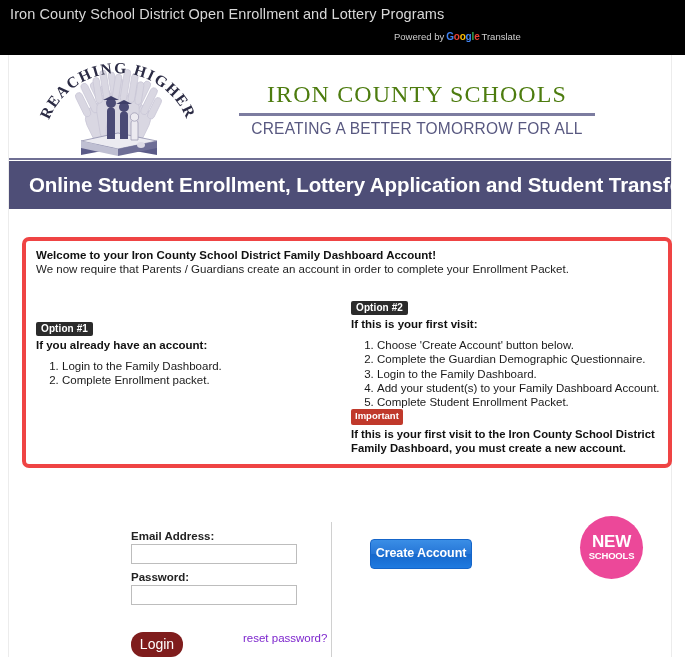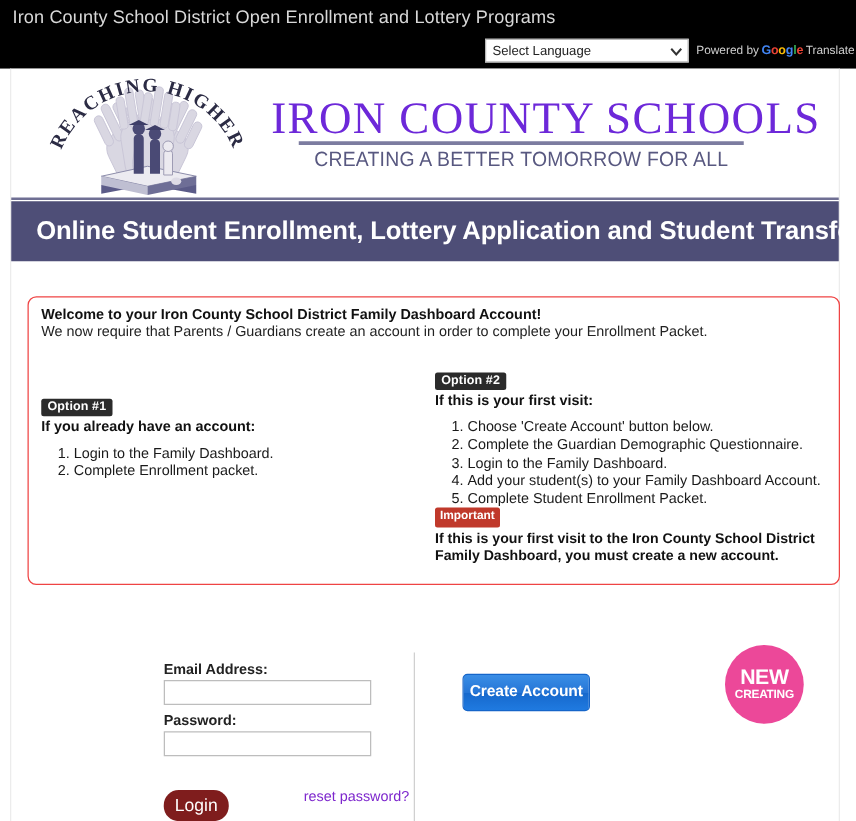--- a/index.html
+++ b/index.html
@@ -111,23 +111,23 @@
   }
   .district-name {
     position: absolute;
     left: 208px;
     top: 22px;
     width: 400px;
     text-align: center;
   }
   .district-name .main {
     font-family: "Liberation Serif", serif;
-    font-size: 36px;
+    font-size: 24px;
     letter-spacing: 1.1px;
-    color: #6d28d9;
+    color: #4d7c0f;
     line-height: 34px;
     white-space: nowrap;
   }
   .rule {
     width: 356px;
     height: 3px;
     background: #7c7ca0;
     margin: 2px auto 3px auto;
   }
   .district-name .tag {
@@ -168,21 +168,21 @@
     white-space: nowrap;
   }
 
   
   .infobox {
     position: absolute;
     left: 13px;
     top: 182px;
     width: 650px;
     height: 231px;
-    border: 1px solid #ef4444;
+    border: 4px solid #ef4444;
     border-radius: 7px;
     box-sizing: border-box;
     background: #ffffff;
   }
   .welcome-strong {
     position: absolute;
     left: 10px;
     top: 8px;
     font-size: 11.5px;
     font-weight: bold;
@@ -357,26 +357,20 @@
     letter-spacing: -0.1px;
   }
 </style>
 </head>
 <body>
 
 <div class="topbar">
   <div class="topbar-title">Iron County School District Open Enrollment and Lottery Programs</div>
 
   <div class="lang-wrap">
-    <div class="lang-select">
-      <span>Select Language</span>
-      <svg class="chev" viewBox="0 0 10 10">
-        <path d="M1 3 L5 7.5 L9 3" stroke="#333" stroke-width="1.6" fill="none"></path>
-      </svg>
-    </div>
     <div class="powered">
       <span>Powered by</span>
       <span class="g-logo">
         <span class="g1">G</span>
           <span class="g2">o</span>
           <span class="g3">o</span>
           <span class="g4">g</span>
           <span class="g5">l</span>
           <span class="g6">e</span>
       </span>
@@ -496,21 +490,21 @@
       <div class="important-block">
         <span class="impbadge">Important</span>
         <div class="important-text">If this is your first visit to the Iron County School District Family Dashboard, you must create a new account.</div>
       </div>
     </div>
 
   </div>
 
   <div class="newbadge">
     <div class="nb1">NEW</div>
-    <div class="nb2">CREATING</div>
+    <div class="nb2">SCHOOLS</div>
   </div>
 </div>
 
 <div class="divider-v"></div>
 
 <label class="form-label" id="email-label">Email Address:</label>
 <input class="form-input" id="email-input" type="text" value="" placeholder="" style="">
 
 <label class="form-label" id="pwd-label">Password:</label>
 <input class="form-input" id="pwd-input" type="password" value="" placeholder="" style="">

